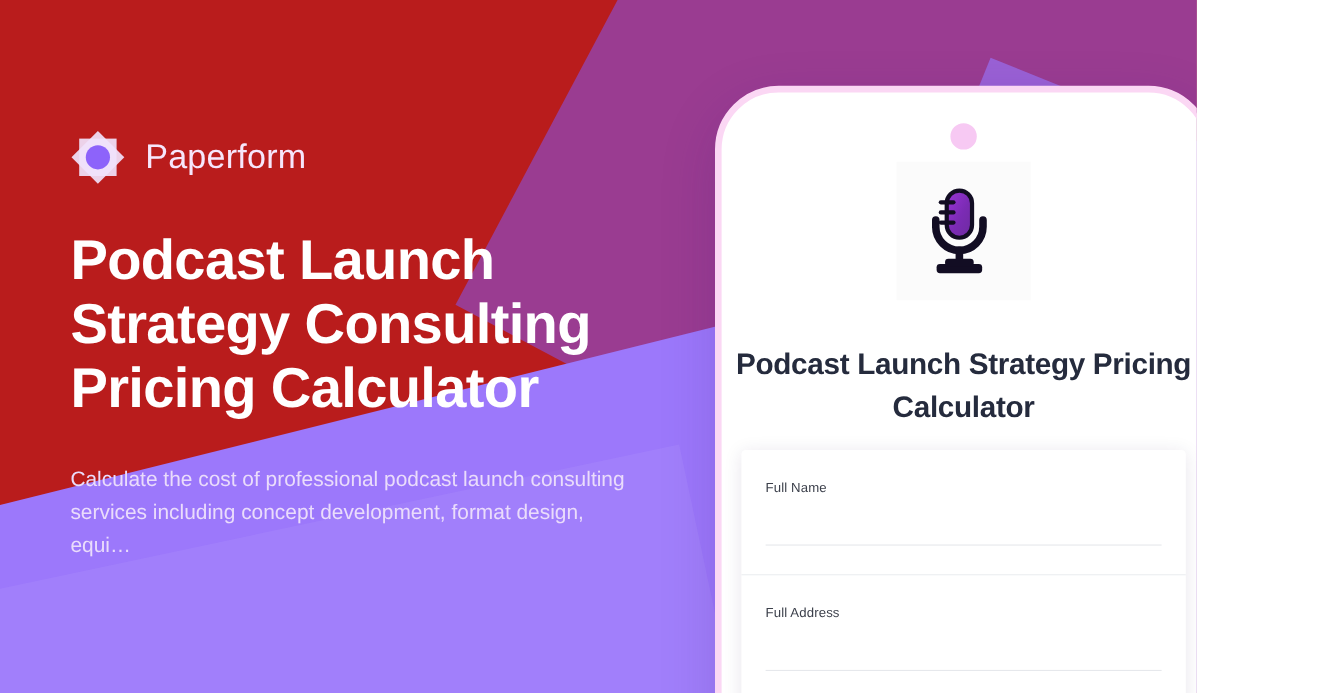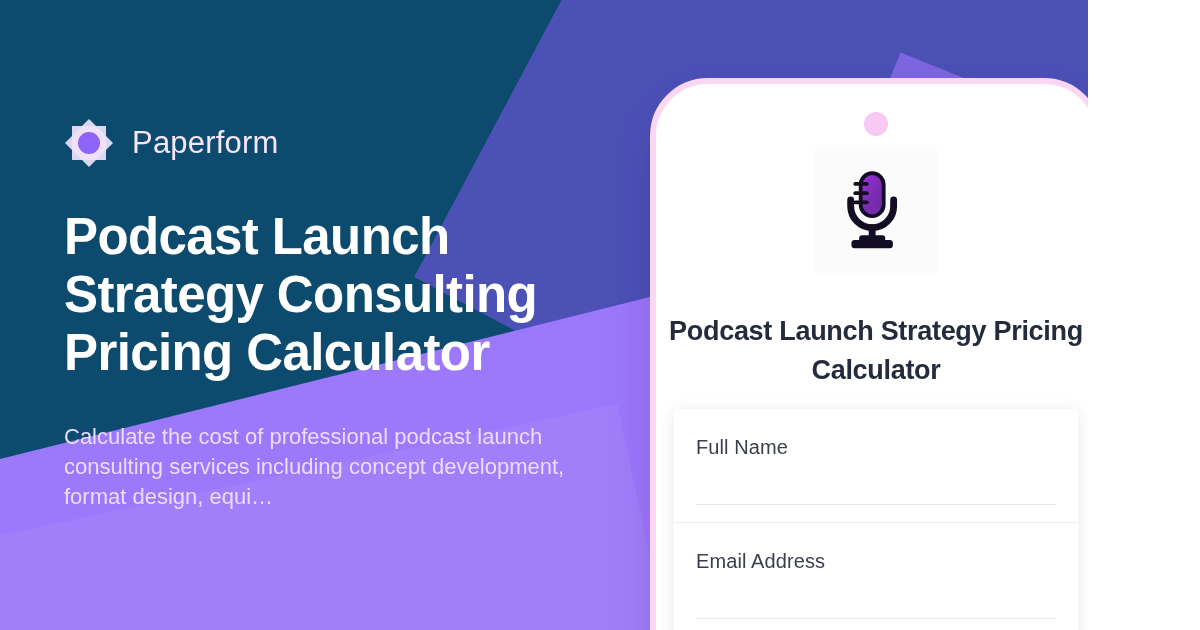--- a/index.html
+++ b/index.html
@@ -6,21 +6,21 @@
 
   html, body {
     width:1200px; height:630px;
     overflow:hidden;
     font-family:"Liberation Sans", sans-serif;
   }
 
   #og-card {
     position:relative;
     width:1088px; height:630px;
-    background:#0c4a6e;
+    background:#b91c1c;
     overflow:hidden;
   }
 
   
   .bg-layer { position:absolute; inset:0; overflow:hidden; pointer-events:none; }
 
   .bg-shape-topright {
     position:absolute;
     top:-260px; right:-220px;
     width:760px; height:760px;
@@ -74,21 +74,21 @@
     font-size:51px;
     line-height:58px;
     font-weight:700;
     letter-spacing:-0.6px;
     color:#ffffff;
     max-width:520px;
     margin-bottom:40px;
   }
 
   .subhead {
-    font-size:22px;
+    font-size:19px;
     line-height:30px;
     color:#eadcfb;
     max-width:520px;
     font-weight:400;
   }
 
   
   .phone {
     position:absolute;
     left:650px; top:78px;
@@ -141,21 +141,21 @@
   }
 
   .form-field {
     padding:27px 22px 0 22px;
     border-bottom:1px solid #eceef1;
     height:114px;
   }
   .form-field:last-child { border-bottom:none; }
 
   .field-label {
-    font-size:20px;
+    font-size:12px;
     color:#3b3f4a;
     letter-spacing:.1px;
     font-weight:400;
   }
   .field-underline {
     margin-top:45px;
     height:1px;
     background:#e6e8ec;
   }
 </style>
@@ -226,20 +226,20 @@
     <div class="form-title">Podcast Launch Strategy Pricing Calculator</div>
 
     <div class="form-card">
 
       <div class="form-field">
         <div class="field-label">Full Name</div>
         <div class="field-underline" placeholder=""></div>
       </div>
 
       <div class="form-field">
-        <div class="field-label">Email Address</div>
+        <div class="field-label">Full Address</div>
         <div class="field-underline" placeholder=""></div>
       </div>
 
     </div>
   </div>
 
 </div>
 
 </body></html>

